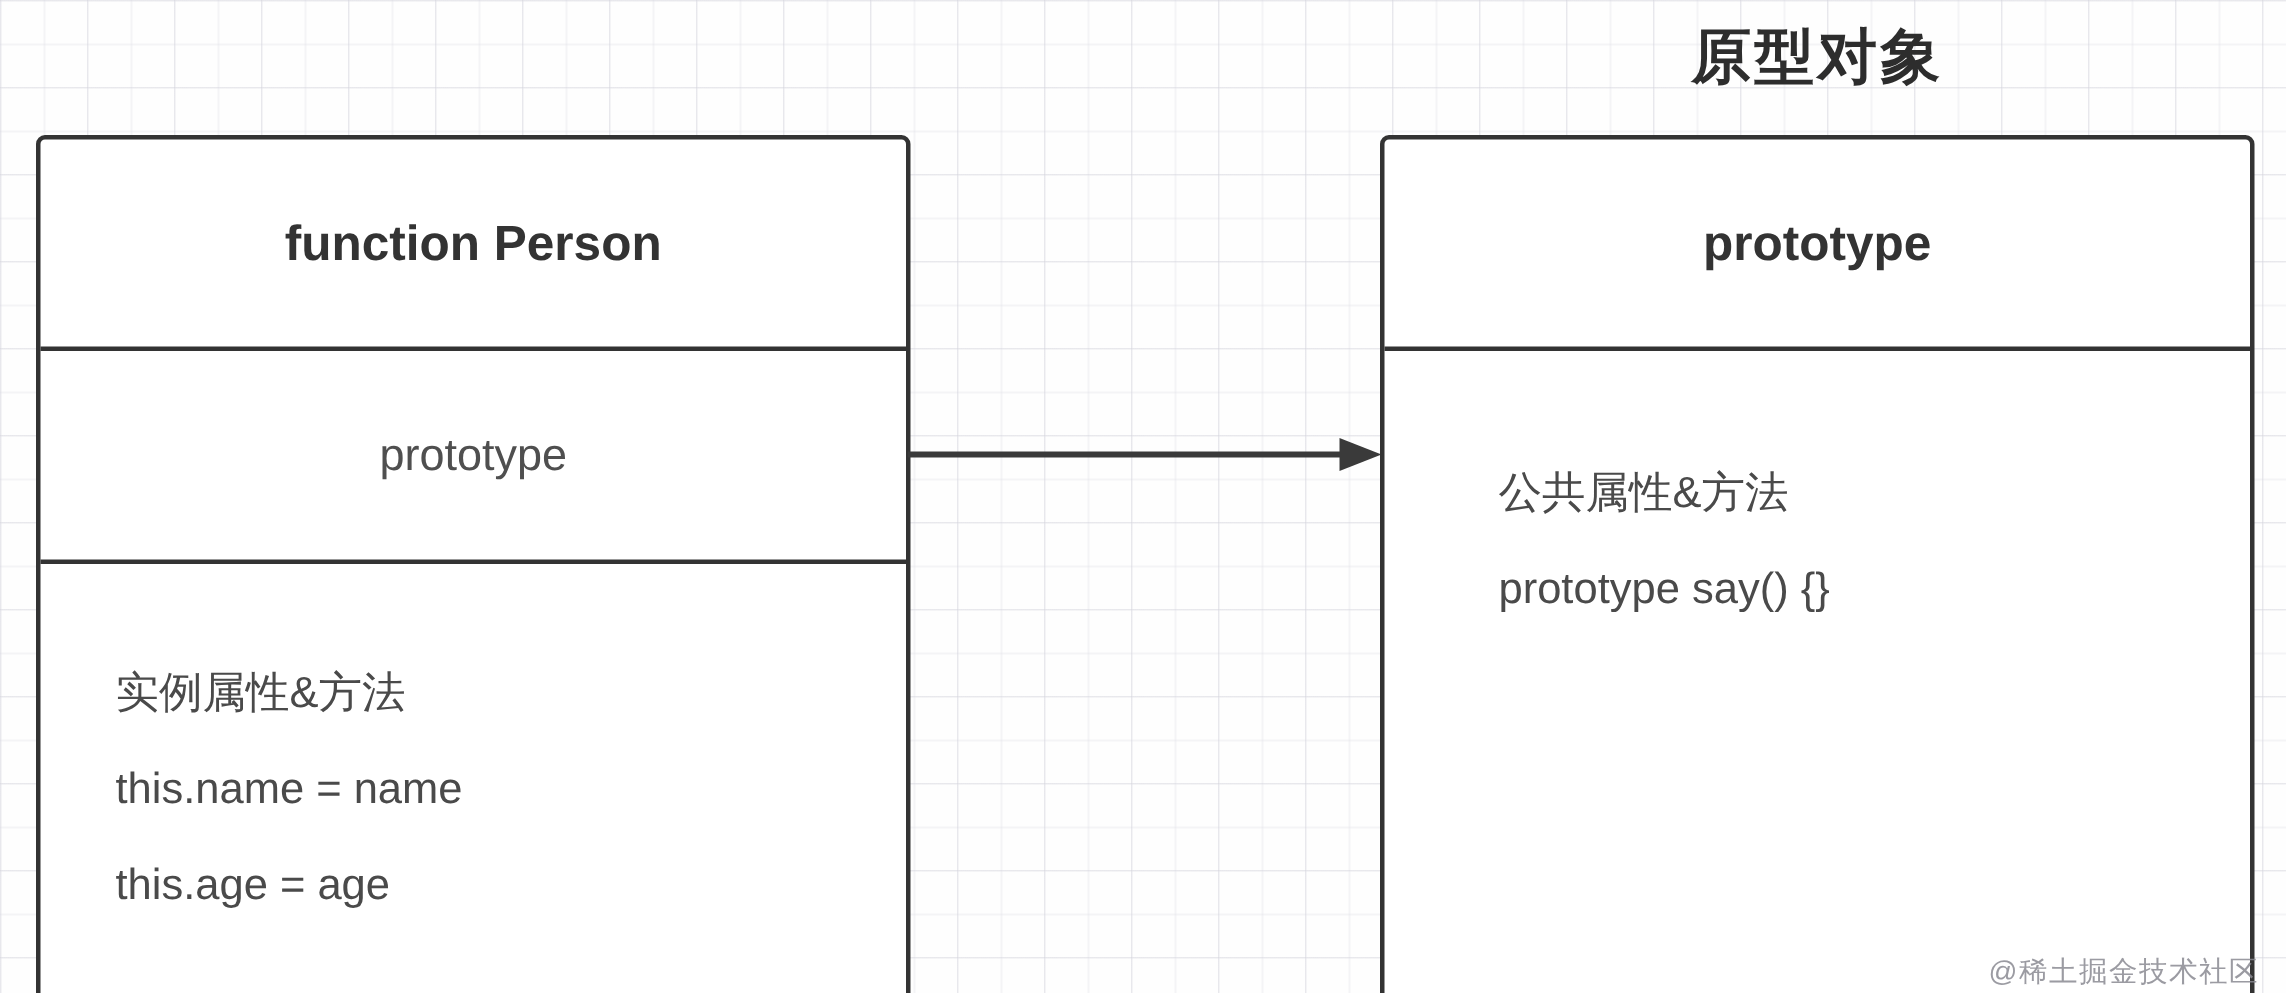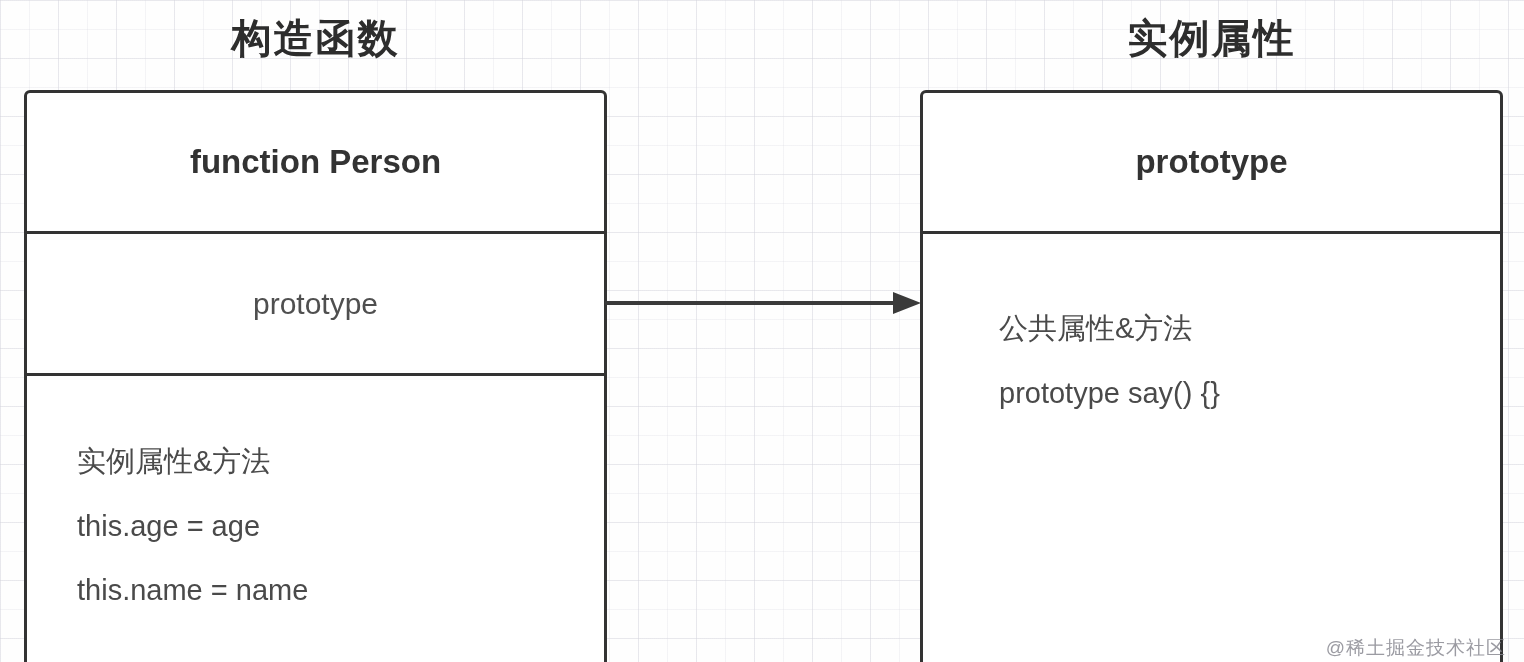--- a/index.html
+++ b/index.html
@@ -101,31 +101,30 @@
     color: rgba(138, 138, 146, 0.85);
     letter-spacing: 1px;
     pointer-events: none;
   }
 </style>
 </head>
 <body>
 
 <div class="canvas">
 
-  <div class="diagram-title title-left">构造函数</div>
 
-  <div class="diagram-title title-right">实例属性</div>
+  <div class="diagram-title title-right">原型对象</div>
 
   <div class="uml-box box-left">
     <div class="box-header">function Person</div>
     <div class="box-middle">prototype</div>
     <div class="box-body">
       <div class="body-line">实例属性&amp;方法</div>
+      <div class="body-line">this.name = name</div>
       <div class="body-line">this.age = age</div>
-      <div class="body-line">this.name = name</div>
     </div>
   </div>
 
   <svg class="connector-arrow" viewBox="0 0 316 40" xmlns="http://www.w3.org/2000/svg" aria-hidden="true">
     <line x1="0" y1="20" x2="293" y2="20" stroke="#3a3a3a" stroke-width="4"></line>
     <polygon points="288,9 316,20 288,31" fill="#3a3a3a"></polygon>
   </svg>
 
   <div class="uml-box box-right">
     <div class="box-header">prototype</div>

